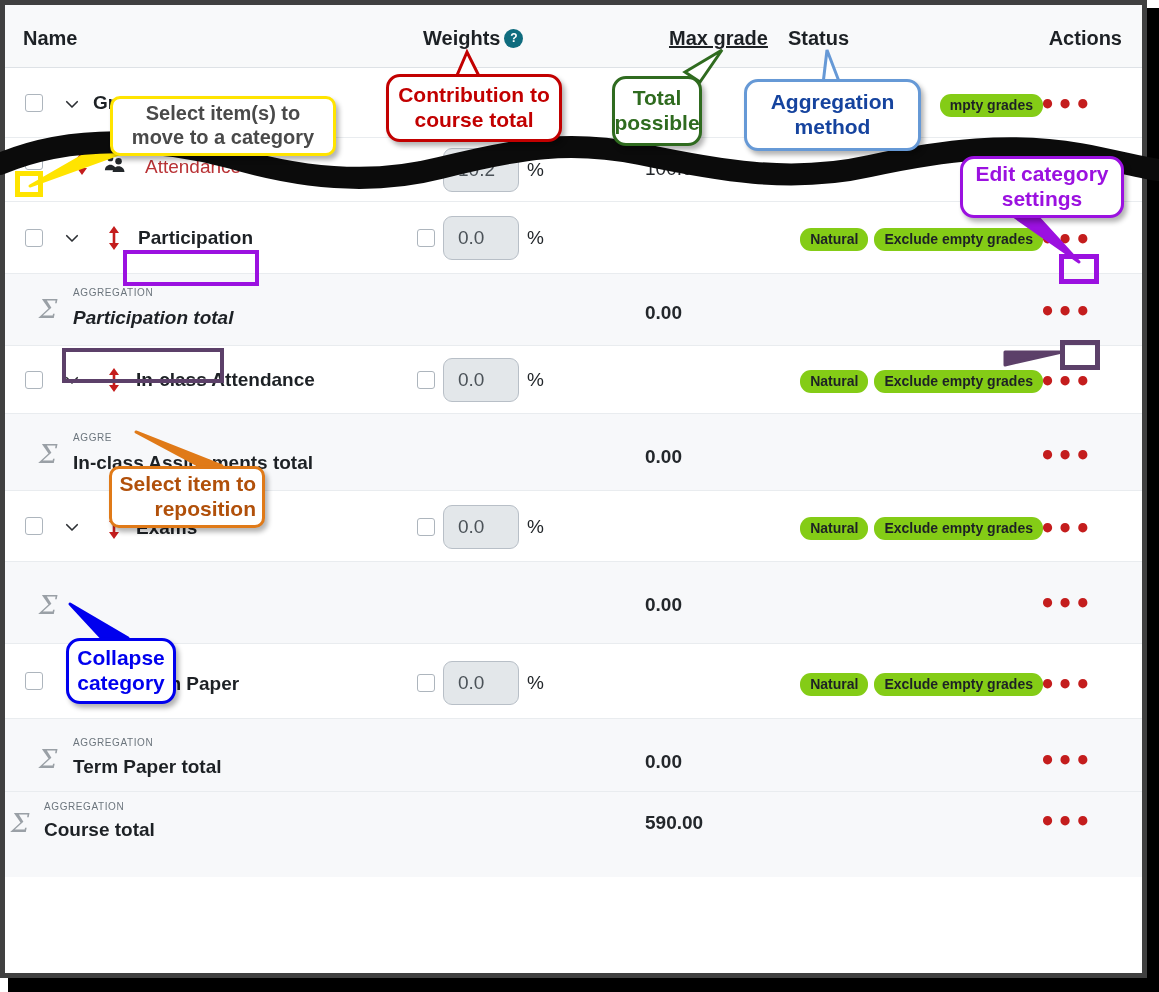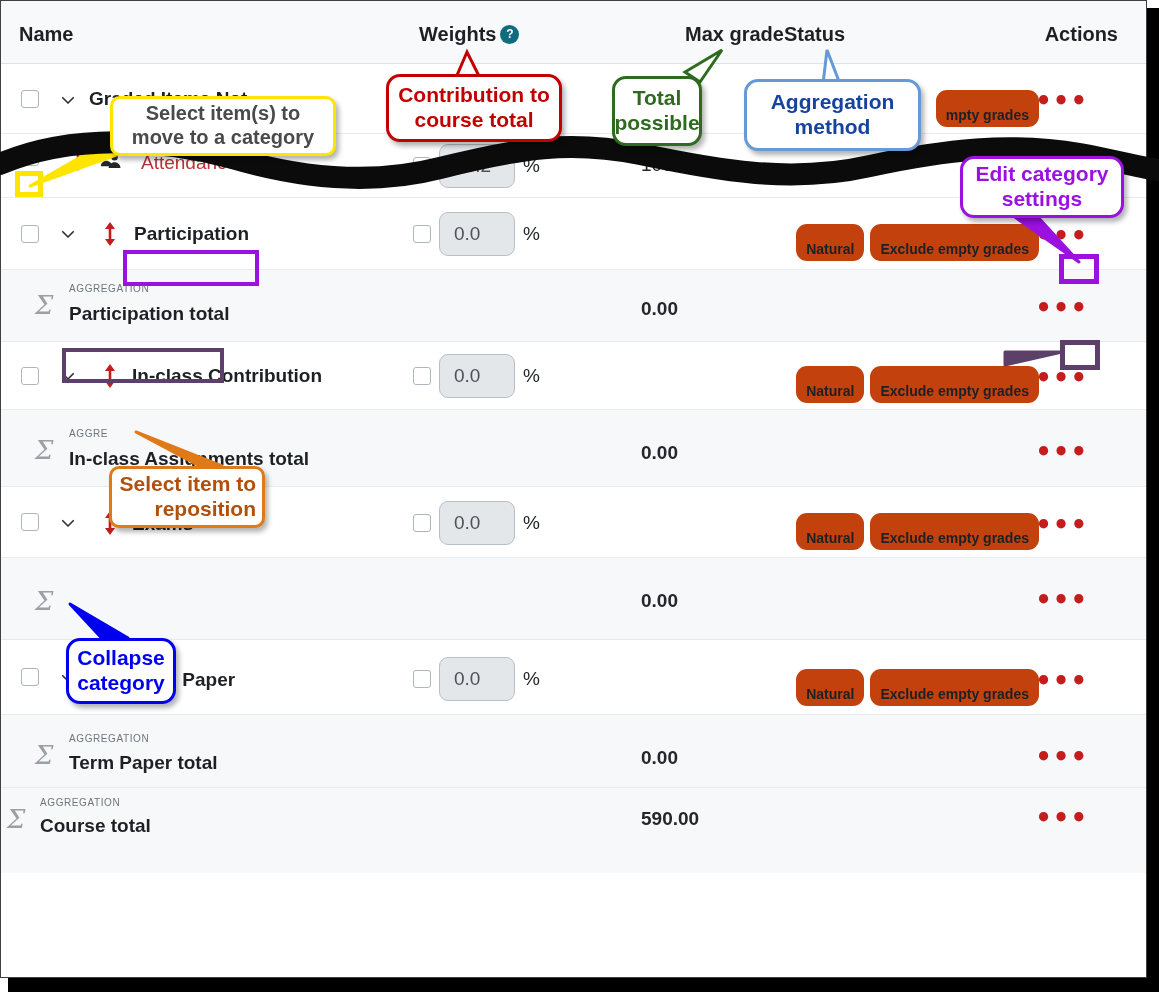--- a/index.html
+++ b/index.html
@@ -21,21 +21,21 @@
     left:8px; top:8px;
     width:1151px; height:984px;
     background:#000000;
     z-index:0;
   }
   .frame{
     position:absolute;
     left:0; top:0;
     width:1147px; height:978px;
     background:#ffffff;
-    border:1px solid #404040;
+    border:5px solid #404040;
     box-sizing:border-box;
     z-index:1;
     overflow:hidden;
   }
 
   
   .tbl{
     position:absolute;
     left:0; top:0;
     width:1145px;
@@ -51,21 +51,21 @@
   .th{
     position:absolute;
     font-size:20px;
     font-weight:700;
     color:#1d2125;
     top:22px;
     white-space:nowrap;
   }
   .th-name{left:18px;}
   .th-weights{left:418px;}
-  .th-max{left:684px;}
+  .th-max{left:664px;text-decoration:underline;}
   .th-status{left:783px;}
   .th-actions{right:28px;}
 
   .help-badge{
     display:inline-block;
     width:19px;height:19px;
     border-radius:50%;
     background:#0f6c7e;
     color:#ffffff;
     font-size:12px;
@@ -159,26 +159,26 @@
   .maxg.b{font-weight:700;}
 
   .badges{
     position:absolute;
     right:107px;
     display:flex;
     gap:6px;
     white-space:nowrap;
   }
   .badge{
-    background:#c2410c;
+    background:#84cc16;
     color:#1d2125;
     font-size:14px;
     font-weight:700;
     border-radius:11px;
-    padding:17px 10px 4px 10px;
+    padding:3px 10px 4px 10px;
   }
 
   .dots{
     position:absolute;
     right:58px;
     color:#c41d1d;
     font-size:26px;
     line-height:10px;
     letter-spacing:1px;
     font-weight:700;
@@ -311,38 +311,38 @@
         <div class="badges" style="top:26px;">
           <span class="badge">Natural</span>
           <span class="badge">Exclude empty grades</span>
         </div>
         <div class="dots" style="top:33px;">•••</div>
       </div>
 
       <div class="row agg" style="height:72px;">
         <div class="sigma" style="left:34px;top:20px;">Σ</div>
         <div class="aggtag" style="left:68px;top:13px;">AGGREGATION</div>
-        <div class="rname" style="left:68px;top:33px;">Participation total</div>
+        <div class="rname" style="left:68px;top:33px;font-style:italic;">Participation total</div>
         <div class="maxg b" style="top:28px;">0.00</div>
         <div class="dots" style="top:33px;">•••</div>
       </div>
 
       <div class="row" style="height:68px;">
         <div class="cb cb-sel" style="top:25px;"></div>
         <div class="chev" style="top:25px;">
           <svg width="18" height="18" viewBox="0 0 24 24" fill="none" stroke="currentColor" stroke-width="2.2" stroke-linecap="round" stroke-linejoin="round">
               <polyline points="5 9 12 16 19 9"></polyline>
             </svg>
         </div>
         <div class="move" style="left:101px;top:22px;">
           <svg width="16" height="24" viewBox="0 0 16 24" fill="currentColor">
               <path d="M8 0 L13 7 L9.3 7 L9.3 17 L13 17 L8 24 L3 17 L6.7 17 L6.7 7 L3 7 Z"></path>
             </svg>
         </div>
-        <div class="rname" style="left:131px;top:23px;">In-class Contribution</div>
+        <div class="rname" style="left:131px;top:23px;">In-class Attendance</div>
         <div class="wcell" style="top:12px;">
           <div class="cb" style="position:static;"></div>
           <div class="wbox">0.0</div>
           <span class="pct">%</span>
         </div>
         <div class="badges" style="top:24px;">
           <span class="badge">Natural</span>
           <span class="badge">Exclude empty grades</span>
         </div>
         <div class="dots" style="top:31px;">•••</div>

